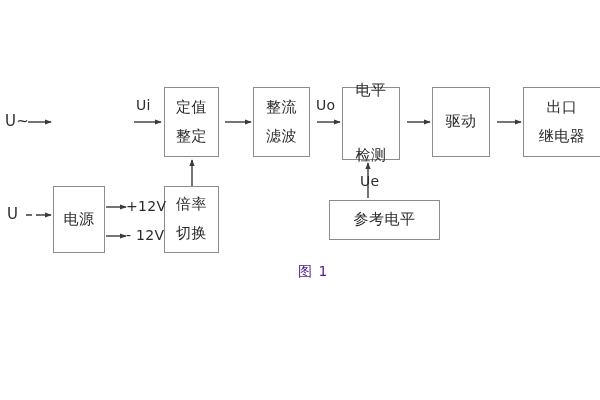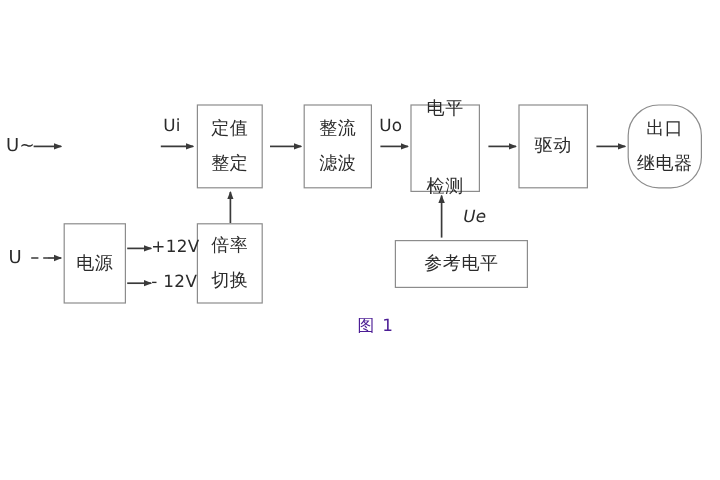--- a/index.html
+++ b/index.html
@@ -117,21 +117,21 @@
 
   <div class="box" style="left:342px; top:87px; width:58px; height:73px;gap:36px;">
     <span class="line">电平</span>
     <span class="line">检测</span>
   </div>
 
   <div class="box single" style="left:432px; top:87px; width:58px; height:70px;">
     <span class="line">驱动</span>
   </div>
 
-  <div class="box" style="left:523px; top:87px; width:62px; height:70px;border-radius:26px;">
+  <div class="box" style="left:523px; top:87px; width:78px; height:70px;">
     <span class="line">出口</span>
     <span class="line">继电器</span>
   </div>
 
   <div class="box single" style="left:53px; top:186px; width:52px; height:67px;">
     <span class="line">电源</span>
   </div>
 
   <div class="box" style="left:164px; top:186px; width:55px; height:67px;">
     <span class="line">倍率</span>
@@ -143,21 +143,21 @@
   </div>
 
   <div class="label port" style="left:5px; top:112px;">U~</div>
 
   <div class="label port" style="left:7px; top:205px;">U</div>
 
   <div class="label" style="left:136px; top:97px;">Ui</div>
 
   <div class="label" style="left:316px; top:97px;">Uo</div>
 
-  <div class="label" style="left:386px; top:173px;font-style:italic;">Ue</div>
+  <div class="label" style="left:360px; top:173px;">Ue</div>
 
   <div class="label" style="left:126px; top:198px;">+12V</div>
 
   <div class="label" style="left:126px; top:227px;">- 12V</div>
 
   <div class="caption" style="left:298px; top:263px;">图 1</div>
 
 </div>
 
 </body></html>

